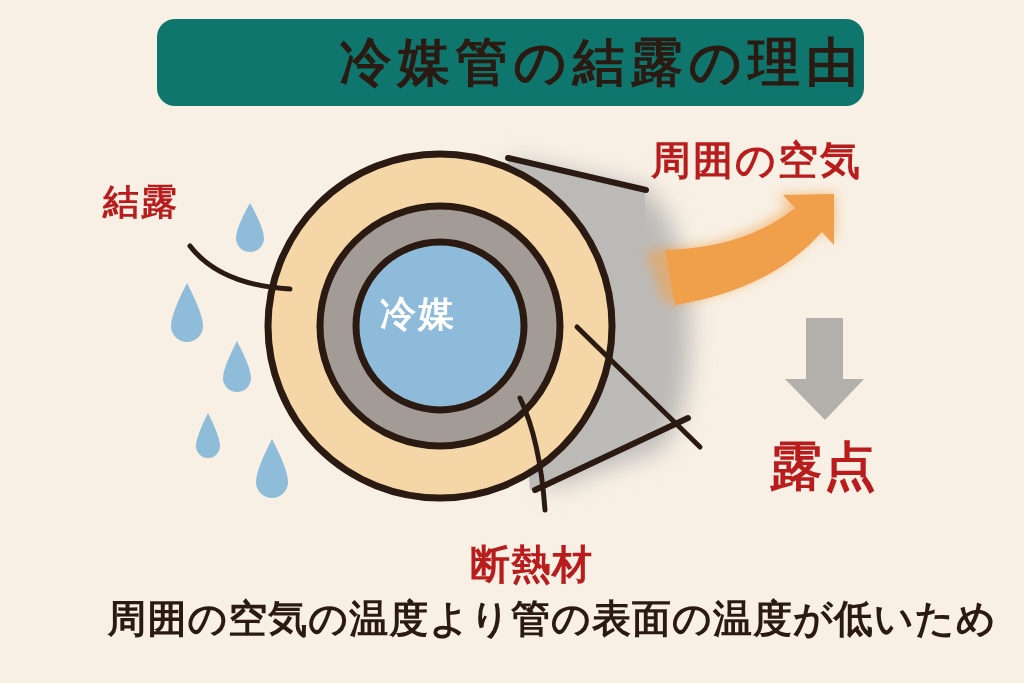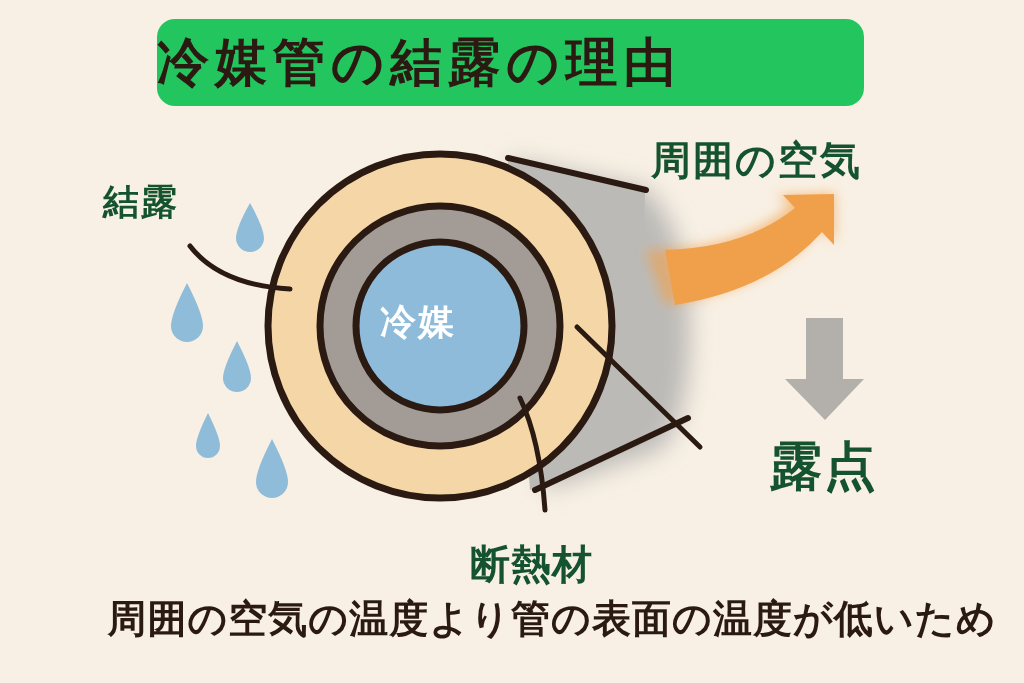--- a/index.html
+++ b/index.html
@@ -5,35 +5,35 @@
   html, body { margin:0; padding:0; }
   body {
     width:1024px; height:683px; overflow:hidden;
     background:#f8f0e4;
     font-family:"DejaVu Sans", sans-serif;
     position:relative;
     color:#2a1a12;
   }
   .title-bar {
     position:absolute; left:157px; top:19px; width:707px; height:87px;
-    background:#22c55e; border-radius:18px;
-    display:flex; align-items:center; justify-content:flex-start;
+    background:#0f766e; border-radius:18px;
+    display:flex; align-items:center; justify-content:flex-end;
   }
   .title-text {
     font-size:52px; font-weight:bold; letter-spacing:6px; color:#2a1a12;
   }
   .diagram { position:absolute; left:0; top:0; width:1024px; height:683px; }
   .label {
-    position:absolute; font-weight:bold; color:#14532d; white-space:nowrap;
+    position:absolute; font-weight:bold; color:#b91c1c; white-space:nowrap;
   }
   .lbl-condense { left:103px; top:178px; font-size:36px; letter-spacing:2px; }
   .lbl-air { left:651px; top:133px; font-size:40px; letter-spacing:2px; }
   .lbl-dew { left:770px; top:432px; font-size:52px; letter-spacing:2px; }
   .lbl-insul { left:470px; top:518px; font-size:40px; letter-spacing:1px;margin-top:19px; }
-  .lbl-refrig { left:380px; top:298px; font-size:36px; color:#ffffff; letter-spacing:2px; }
+  .lbl-refrig { left:380px; top:290px; font-size:36px; color:#ffffff; letter-spacing:2px; }
   .caption {
     position:absolute; left:0; width:1024px; top:592px; text-align:center;
     font-size:39px; font-weight:bold; letter-spacing:1px; color:#2a1a12;padding-left:40px;
   }
 </style>
 </head>
 <body>
 
 <div class="title-bar">
   <span class="title-text">冷媒管の結露の理由</span>

